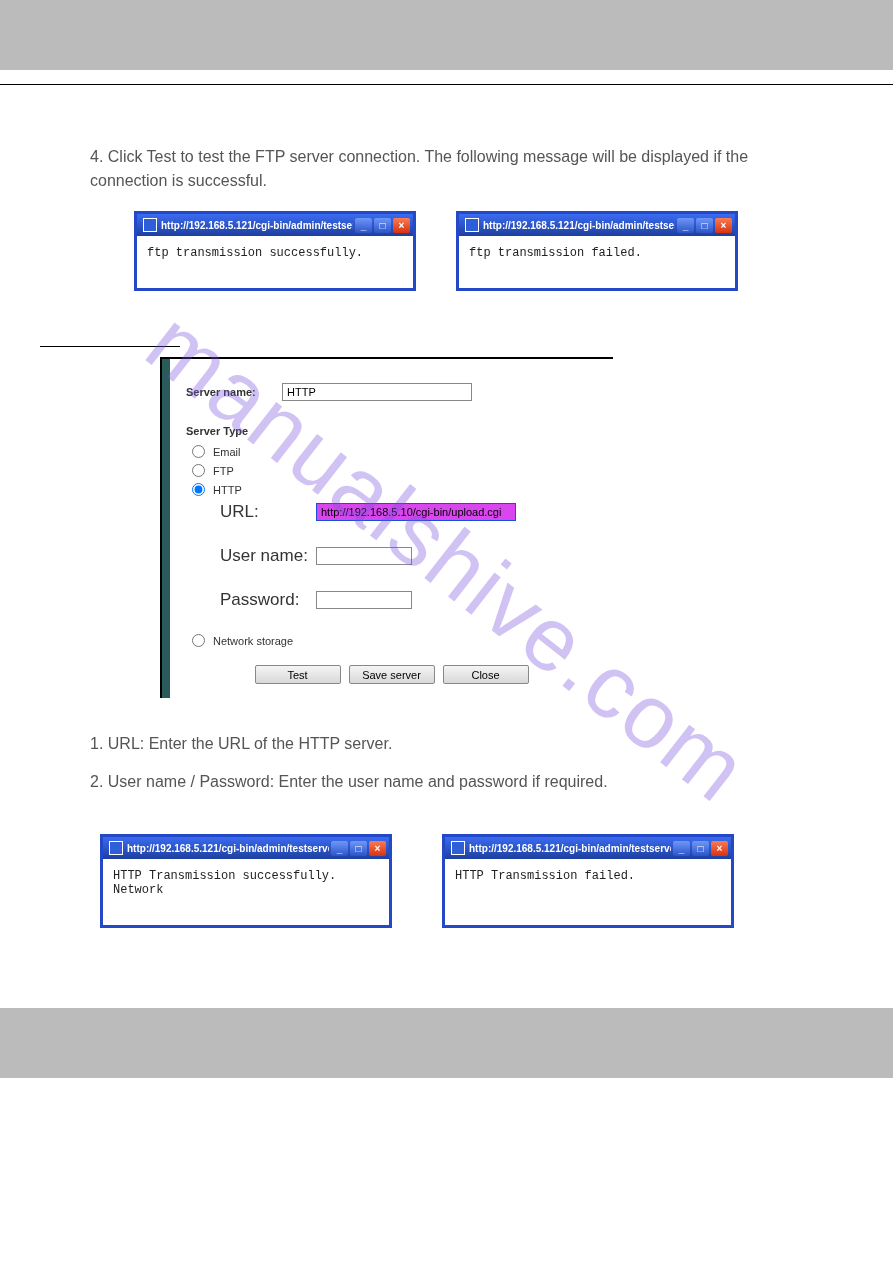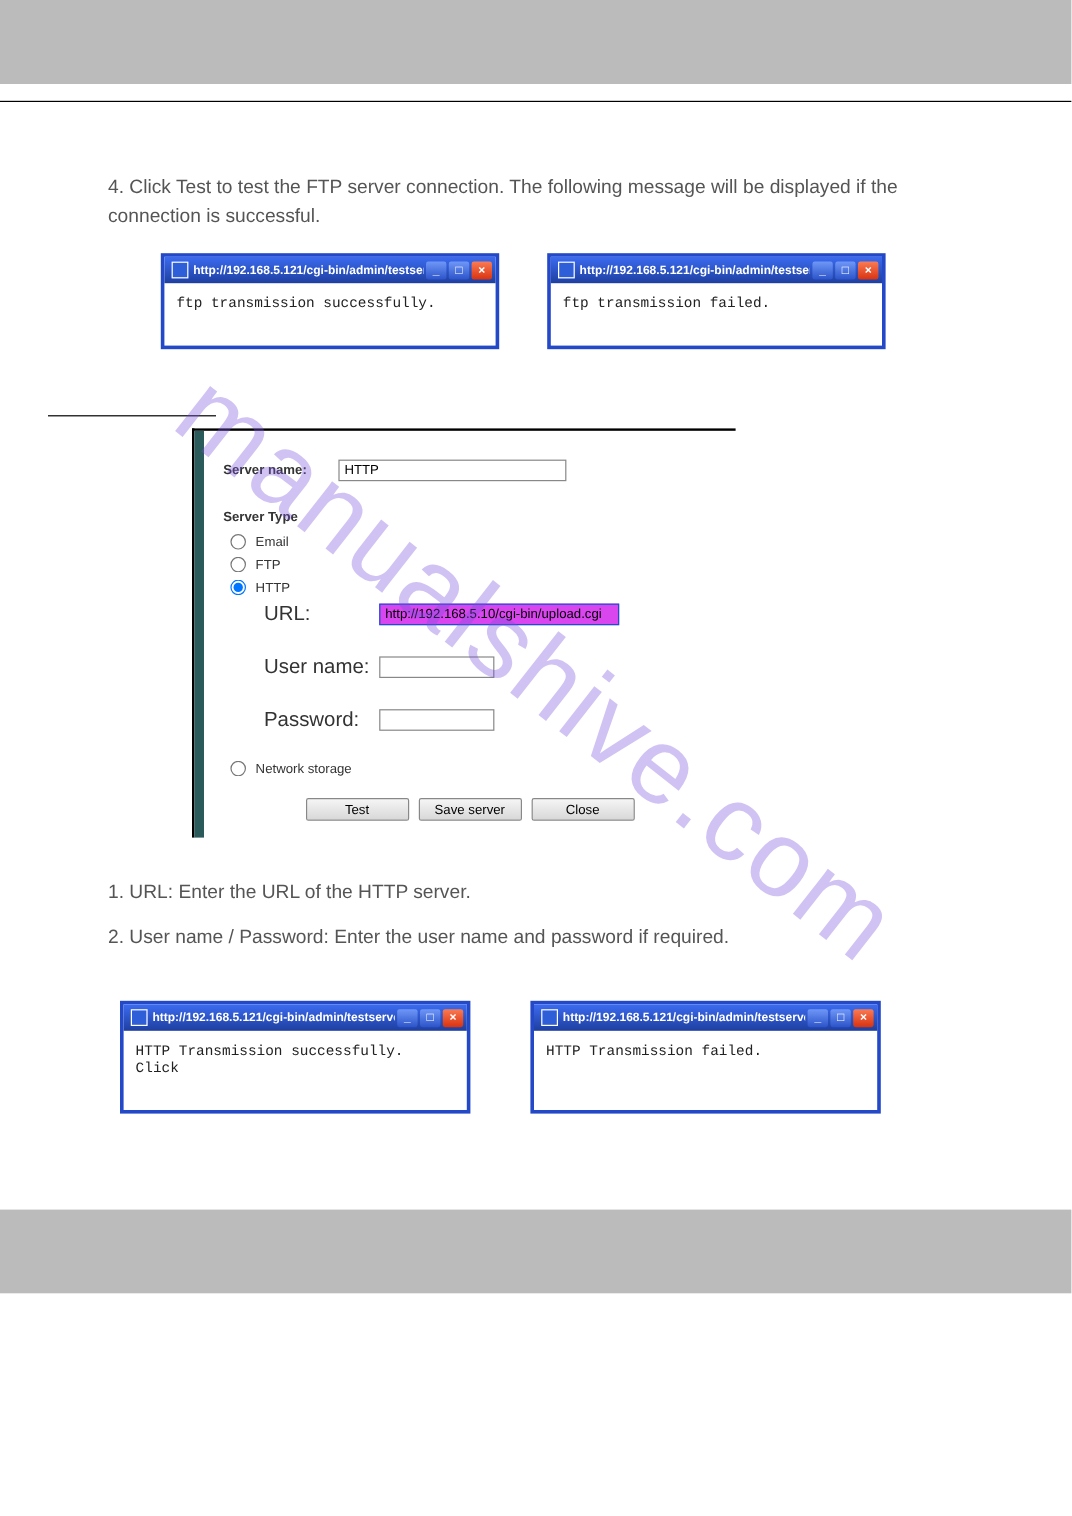--- a/index.html
+++ b/index.html
@@ -125,21 +125,21 @@
 
   <div class="row2" style="margin-left:60px; margin-top:40px; gap:50px;">
     <div class="popup big">
       <div class="title-bar">
         <span class="pg-icon"></span>
         <span class="ttl">http://192.168.5.121/cgi-bin/admin/testserver.cgi - ...</span>
         <span class="wbtn wmin">_</span>
         <span class="wbtn wmax">□</span>
         <span class="wbtn wclose">×</span>
       </div>
-      <div class="body">HTTP Transmission successfully. Click</div>
+      <div class="body">HTTP Transmission successfully. Network</div>
     </div>
     <div class="popup big">
       <div class="title-bar">
         <span class="pg-icon"></span>
         <span class="ttl">http://192.168.5.121/cgi-bin/admin/testserver.cgi - ...</span>
         <span class="wbtn wmin">_</span>
         <span class="wbtn wmax">□</span>
         <span class="wbtn wclose">×</span>
       </div>
       <div class="body">HTTP Transmission failed.</div>

